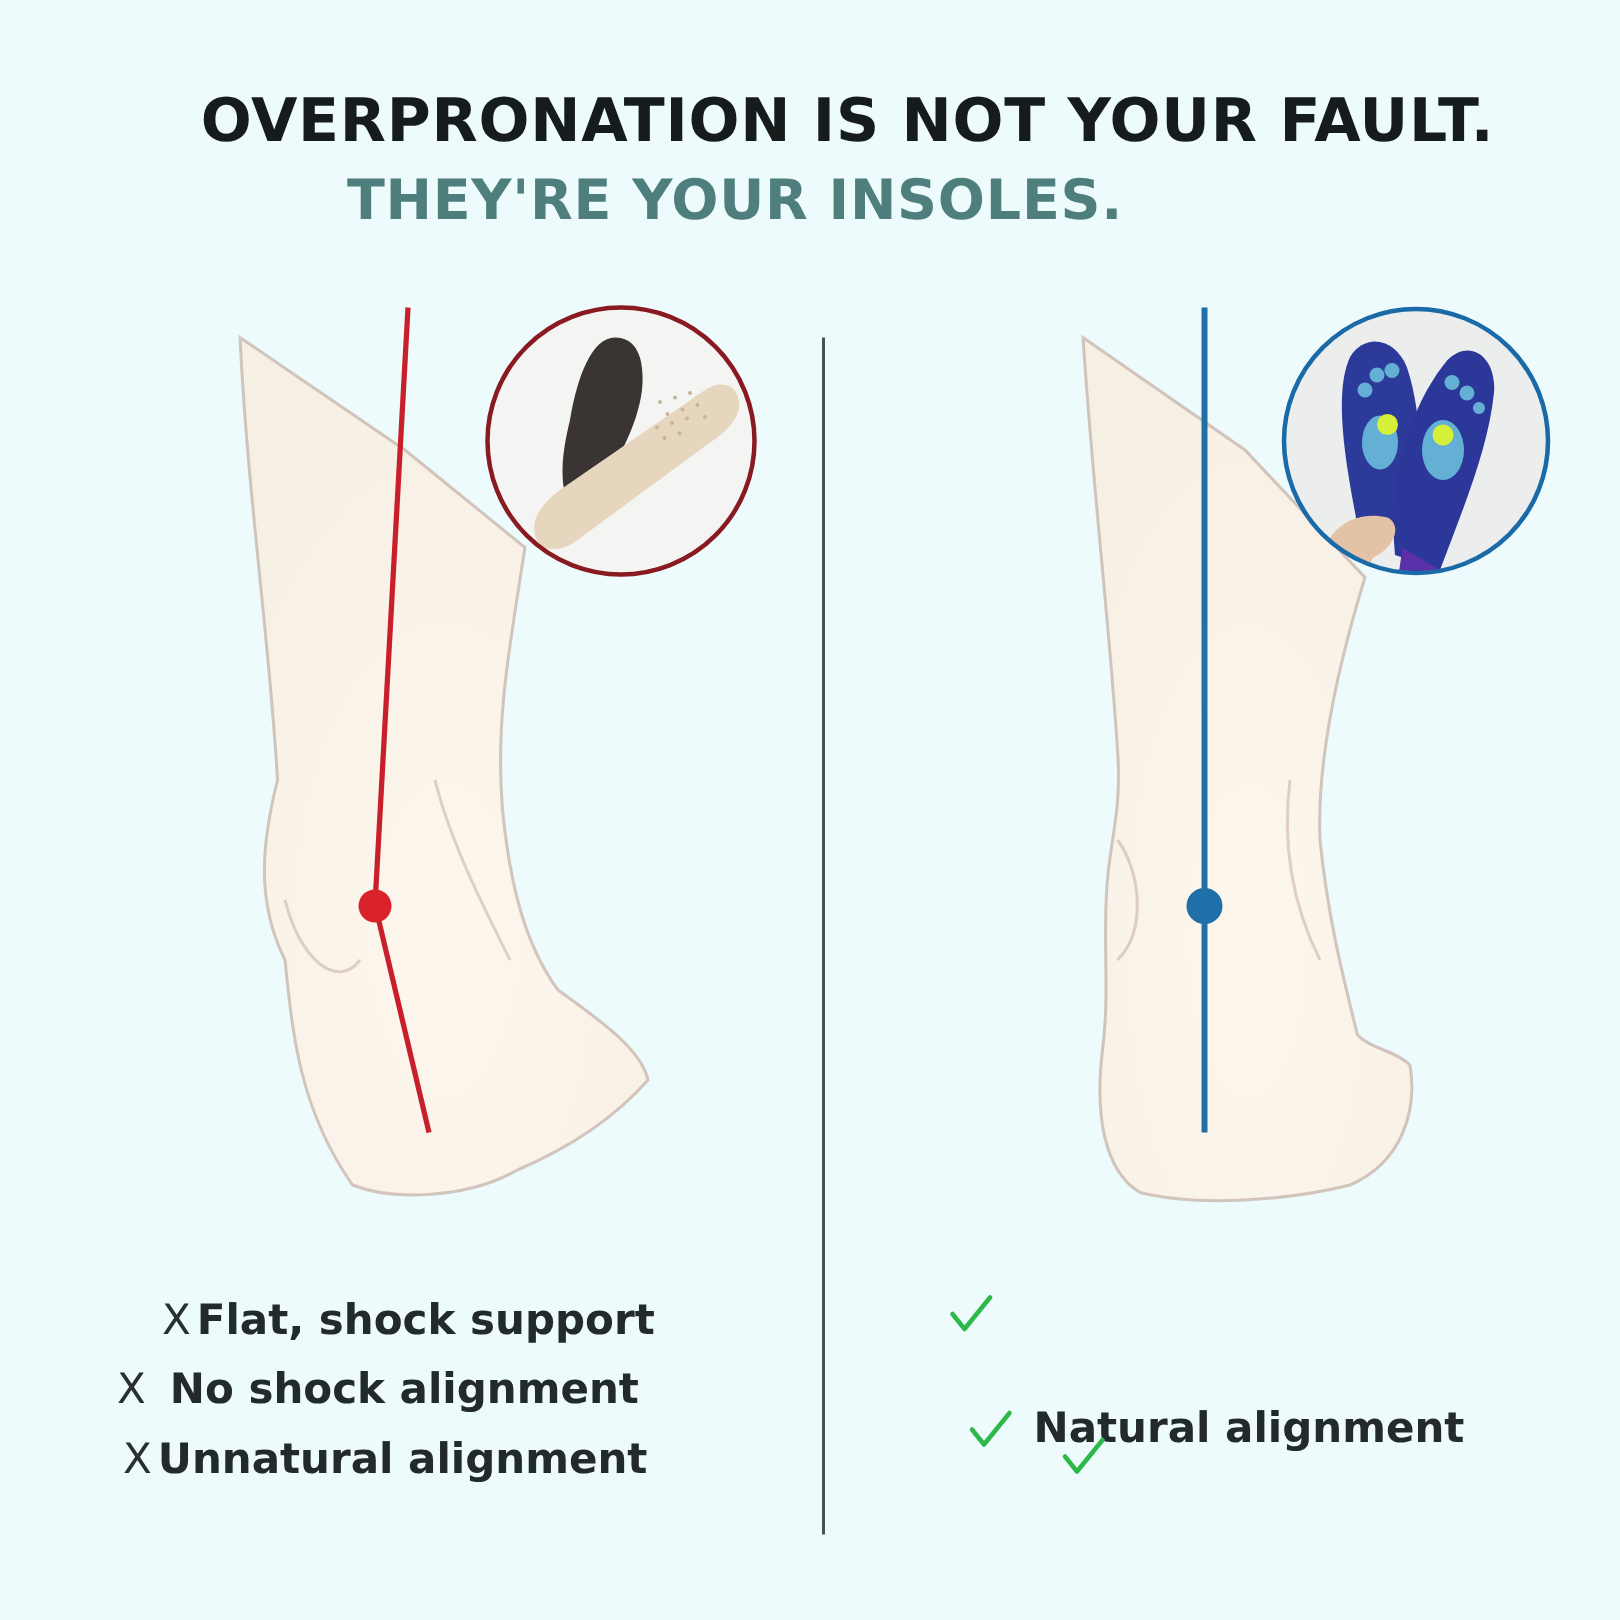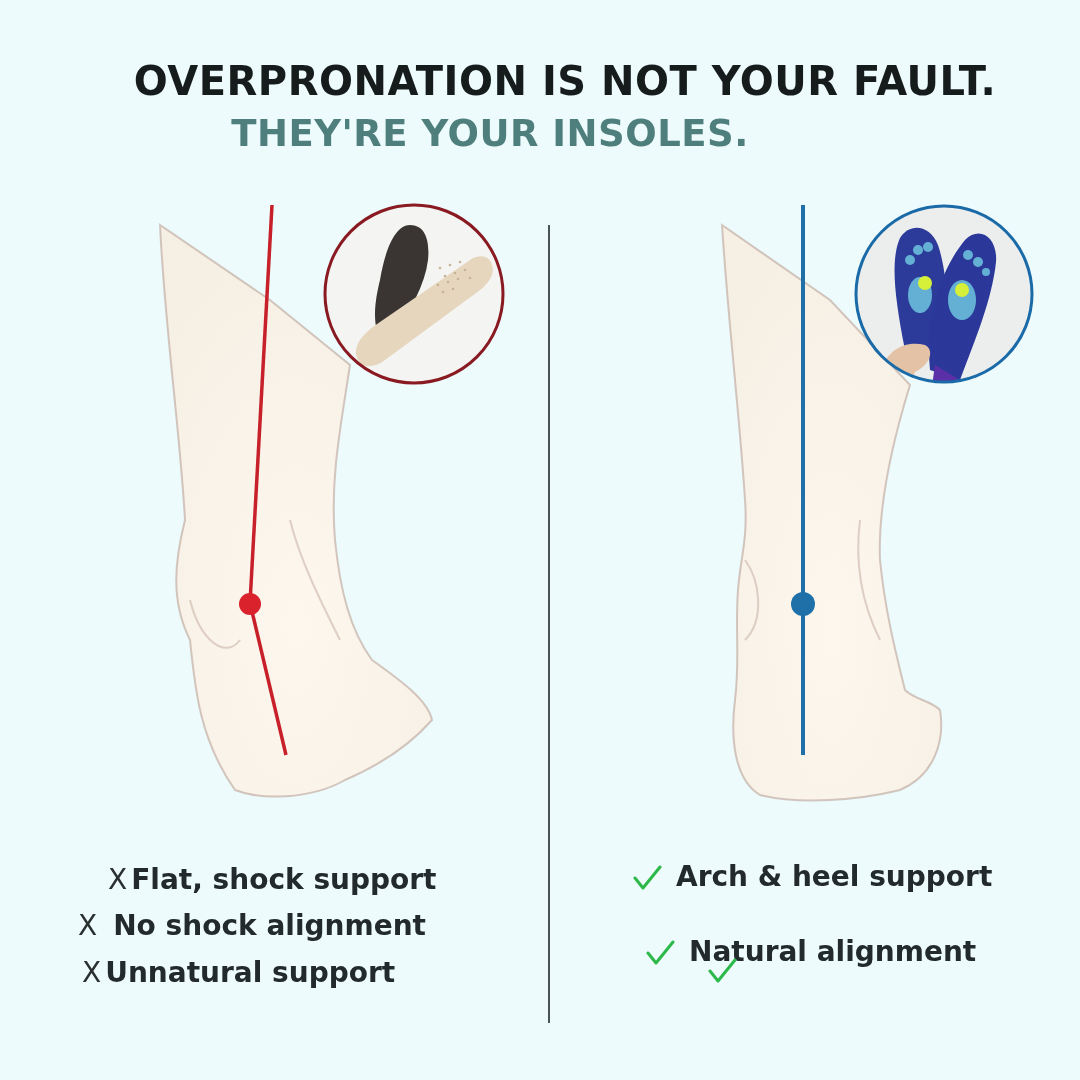--- a/index.html
+++ b/index.html
@@ -126,30 +126,29 @@
   <div class="item" style="left:108px; top:863px;">
     <span class="x-mark">X</span>
     <span>Flat, shock support</span>
   </div>
   <div class="item" style="left:78px; top:909px;">
     <span class="x-mark" style="margin-right:16px;">X</span>
     <span>No shock alignment</span>
   </div>
   <div class="item" style="left:82px; top:956px;">
     <span class="x-mark">X</span>
-    <span>Unnatural support</span>
+    <span>Unnatural alignment</span>
   </div>
 </div>
 
 <div class="list">
   <div class="item" style="left:632px; top:860px;">
     <svg class="check" viewBox="0 0 30 30">
         <path d="M3 16 L11 26 L28 5" fill="none" stroke="#2db84a" stroke-width="3" stroke-linecap="round" stroke-linejoin="round"></path>
       </svg>
-    <span>Arch &amp; heel support</span>
   </div>
   <div class="item" style="left:645px; top:907px;margin-top:28px;">
     <svg class="check" viewBox="0 0 30 30">
         <path d="M3 16 L11 26 L28 5" fill="none" stroke="#2db84a" stroke-width="3" stroke-linecap="round" stroke-linejoin="round"></path>
       </svg>
     <span>Natural alignment</span>
   </div>
   <div class="item" style="left:707px; top:955px;">
     <svg class="check" viewBox="0 0 30 30">
         <path d="M3 16 L11 26 L28 5" fill="none" stroke="#2db84a" stroke-width="3" stroke-linecap="round" stroke-linejoin="round"></path>

